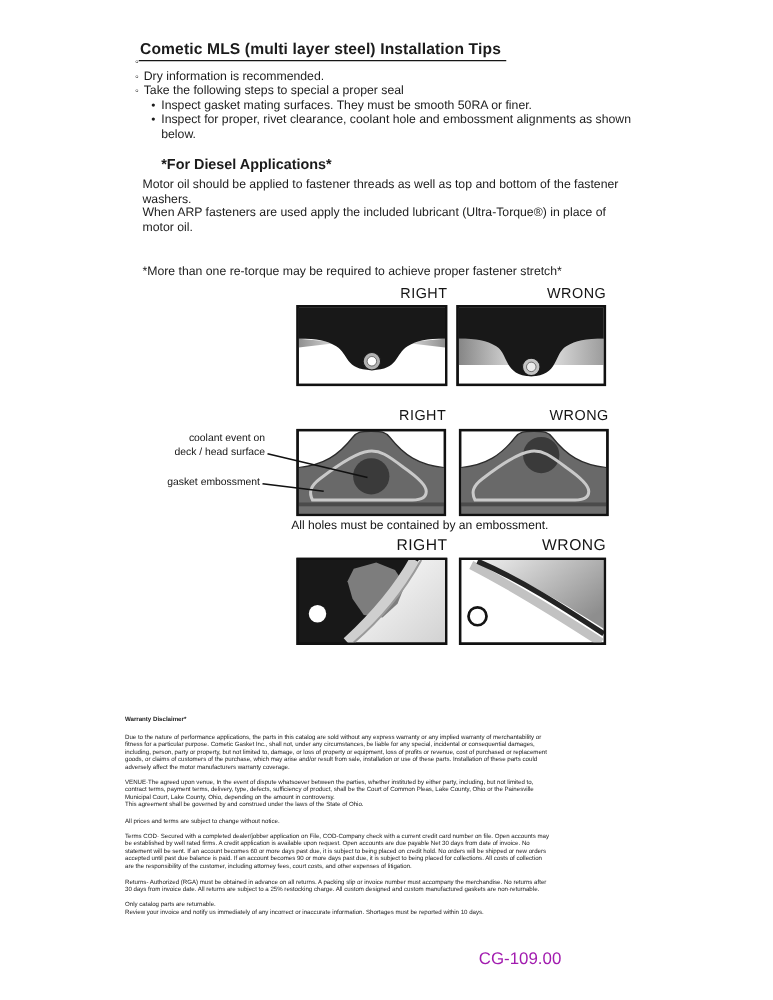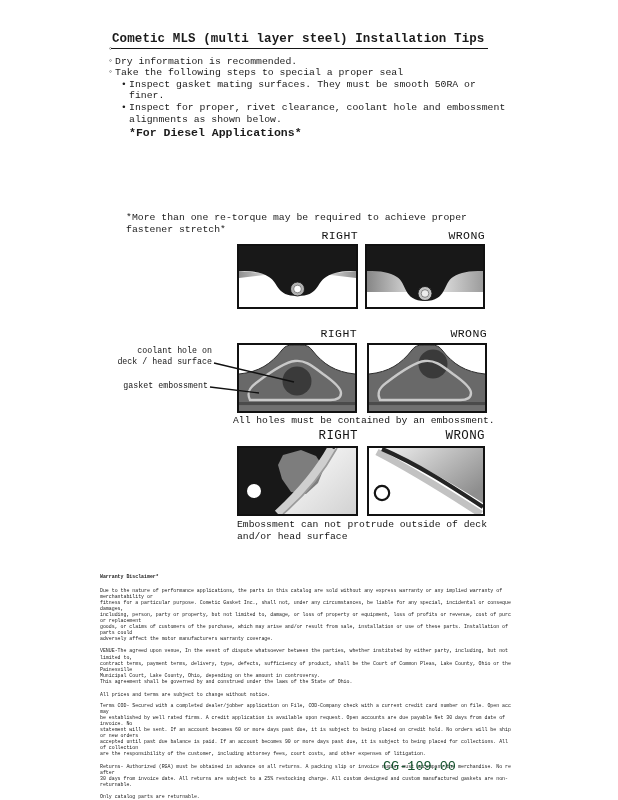--- a/index.html
+++ b/index.html
@@ -1,44 +1,44 @@
 <!DOCTYPE html>
 <html><head>
 <meta charset="utf-8">
 <style>
   html,body{margin:0;padding:0;background:#ffffff;}
   #page{position:relative;width:511px;height:800px;background:#ffffff;overflow:hidden;
-        font-family:Liberation Mono, monospace;color:#1b1b1b;}
+        font-family:Liberation Sans, sans-serif;color:#1b1b1b;}
   .abs{position:absolute;}
   .pre{white-space:pre-line;}
   .title{left:111px;top:24px;font-size:12.5px;font-weight:bold;letter-spacing:0.1px;
          border-bottom:1.6px solid #161616;padding:0 4px 2px 1px;}
   .bullets{left:108px;top:44px;font-size:9.8px;line-height:11.6px;}
   .b{display:flex;}
   .b .mk{width:7px;flex:none;font-size:8.5px;line-height:11.6px;}
   .b.sub{margin-left:13px;}
   .b.sub .mk{font-size:9.5px;width:8px;}
   .diesel-h{left:113px;top:116px;font-size:11.5px;font-weight:bold;margin-left:16px;}
   .body{font-size:9.8px;line-height:11.7px;}
   .p1{left:114px;top:132px;}
   .p2{left:114px;top:163px;}
-  .note{left:114px;top:202px;margin-left:12px;}
+  .note{left:114px;top:202px;}
   .dg-label{font-size:11.5px;letter-spacing:0.4px;text-align:right;color:#141414;}
   .dg-label.big{font-size:12.5px;}
   .dg-caption{font-size:9.7px;line-height:11.5px;color:#141414;}
   .side-label{font-size:8.3px;line-height:11.4px;text-align:right;color:#141414;}
   svg.dg{display:block;}
   .overlay{z-index:5;}
   .legal{left:100px;top:574px;width:426px;font-size:4.9px;line-height:6.05px;color:#222;}
   .legal h3{margin:0 0 8px 0;font-size:4.9px;font-weight:bold;}
   .legal p{margin:0;}
   .legal p.m1{margin-bottom:6px;}
   .legal p.m2{margin-bottom:7px;}
   .legal p.m3{margin-bottom:5px;}
-  .footer{left:383px;top:759px;font-size:13.5px;color:#14532d;}
+  .footer{left:383px;top:759px;font-size:13.5px;color:#a21caf;}
 </style>
 </head>
 <body>
 
 <div id="page">
 
   <svg width="0" height="0" style="position:absolute" aria-hidden="true">
     <defs>
       <linearGradient id="gwL" x1="0" y1="0" x2="1" y2="0">
           <stop offset="0" stop-color="#8f8f8f"></stop>
@@ -83,20 +83,22 @@
       <span class="mk">•</span>
       <span>Inspect gasket mating surfaces.  They must be smooth 50RA or finer.</span>
     </div>
     <div class="b sub">
       <span class="mk">•</span>
       <span>Inspect for proper, rivet clearance, coolant hole and embossment alignments as shown below.</span>
     </div>
   </div>
 
   <h2 class="abs diesel-h">*For Diesel Applications*</h2>
+  <p class="abs body pre p1">Motor oil should be applied to fastener threads as well as top and bottom of the fastener washers.
+When ARP fasteners are used apply the included lubricant (Ultra-Torque®) in place of motor oil.</p>
   <p class="abs body note">*More than one re-torque may be required to achieve proper fastener stretch*</p>
 
   <div class="abs dg-label" style="left:237px;top:229px;width:121px">RIGHT</div>
   <div class="abs dg-label" style="left:365px;top:229px;width:120px">WRONG</div>
 
   <svg class="abs dg" style="left:237px;top:244px" width="121" height="65" viewBox="0 0 121 65">
     <rect x="1" y="1" width="119" height="63" fill="#ffffff" stroke="#111111" stroke-width="2"></rect>
     <path d="M2,27 L36,30 L2,34 Z" fill="url(#gwL)"></path>
     <path d="M119,27 L85,30 L119,34 Z" fill="url(#gwR)"></path>
     <path d="M2,2 H119 V27 C104,27 97,28 89,33 C79,39 82,52 60.5,52 C39,52 42,39 32,33 C24,28 17,27 2,27 Z" fill="#181818"></path>
@@ -111,21 +113,21 @@
     <path d="M2,2 H118 V27 C103,27 96,28 88,33 C78,39 82,57 60,57 C38,57 42,39 32,33 C24,28 17,27 2,27 Z" fill="#181818"></path>
     <circle cx="60" cy="49.5" r="7" fill="#c4c4c4" stroke="#1a1a1a" stroke-width="0.9"></circle>
     <circle cx="60" cy="49.5" r="3.8" fill="#ececec" stroke="#333333" stroke-width="0.5"></circle>
     <rect x="1" y="1" width="118" height="63" fill="none" stroke="#111111" stroke-width="2"></rect>
   </svg>
 
 
   <div class="abs dg-label" style="left:237px;top:327px;width:120px">RIGHT</div>
   <div class="abs dg-label" style="left:367px;top:327px;width:120px">WRONG</div>
 
-  <div class="abs side-label pre" style="left:96px;top:345px;width:116px">coolant hole on
+  <div class="abs side-label pre" style="left:96px;top:345px;width:116px">coolant event on
 deck / head surface</div>
   <div class="abs side-label" style="left:96px;top:380px;width:112px">gasket embossment</div>
 
   <svg class="abs dg" style="left:237px;top:343px" width="120" height="70" viewBox="0 0 120 70">
     <rect x="1" y="1" width="118" height="68" fill="#ffffff" stroke="#111111" stroke-width="2"></rect>
     <path d="M2,31 C22,29 34,21 45,7 C49,2 52,2 60,2 C68,2 71,2 75,7 C86,21 98,29 118,31 L118,68 L2,68 Z" fill="#696969"></path>
     <path d="M2,31 C22,29 34,21 45,7 C49,2 52,2 60,2 C68,2 71,2 75,7 C86,21 98,29 118,31" fill="none" stroke="#2b2b2b" stroke-width="1"></path>
     <rect x="2" y="59" width="116" height="3.2" fill="#4b4b4b"></rect>
     <rect x="2" y="62.2" width="116" height="5.8" fill="#707070"></rect>
     <path d="M13,57 C10,51 11,46 19,40 C32,30 48,19 58,18 C67,17 73,21 86,31 C96,38 104,45 104,50 C104,55 100,57 93,57 Z" fill="none" stroke="#c9c9c9" stroke-width="2.4"></path>
@@ -166,22 +168,20 @@
 
   <svg class="abs dg" style="left:367px;top:446px" width="118" height="70" viewBox="0 0 118 70">
     <rect x="1" y="1" width="116" height="68" fill="#ffffff" stroke="#111111" stroke-width="2"></rect>
     <path d="M14,2 L116,2 L116,57 C80,34 45,14 14,2 Z" fill="url(#gband3)"></path>
     <path d="M10,6 C45,24 80,46 114,68" fill="none" stroke="#c2c2c2" stroke-width="7"></path>
     <path d="M15,3 C50,18 84,40 116,61" fill="none" stroke="#242424" stroke-width="4.2"></path>
     <circle cx="15" cy="47" r="7.2" fill="#ffffff" stroke="#141414" stroke-width="2.2"></circle>
     <rect x="1" y="1" width="116" height="68" fill="none" stroke="#111111" stroke-width="2"></rect>
   </svg>
 
-  <div class="abs dg-caption pre" style="left:237px;top:519px">Embossment can not protrude outside of deck
-and/or head surface</div>
 
   <div class="abs legal">
     <h3>Warranty Disclaimer*</h3>
     <p class="pre m1">Due to the nature of performance applications, the parts in this catalog are sold without any express warranty or any implied warranty of merchantability or
 fitness for a particular purpose.  Cometic Gasket Inc., shall not, under any circumstances, be liable for any special, incidental or consequential damages,
 including, person, party or property, but not limited to, damage, or loss of property or equipment, loss of profits or revenue, cost of purchased or replacement
 goods, or claims of customers of the purchase, which may arise and/or result from sale, installation or use of these parts.  Installation of these parts could
 adversely affect the motor manufacturers warranty coverage.</p>
     <p class="pre m2">VENUE-The agreed upon venue, In the event of dispute whatsoever between the parties, whether instituted by either party, including, but not limited to,
 contract terms, payment terms, delivery, type, defects, sufficiency of product, shall be the Court of Common Pleas, Lake County, Ohio or the Painesville

